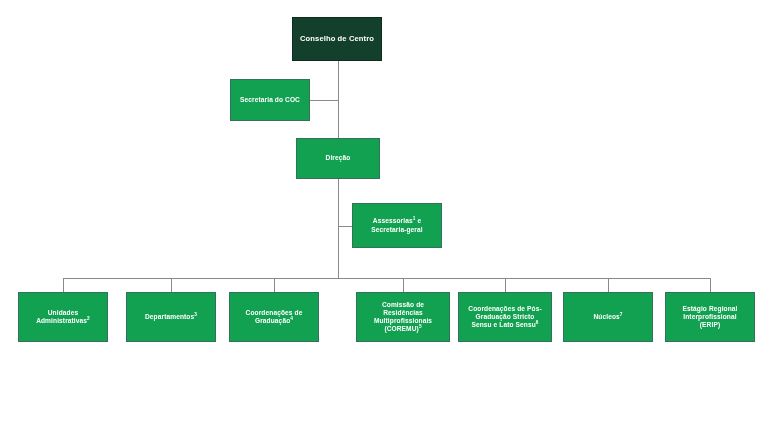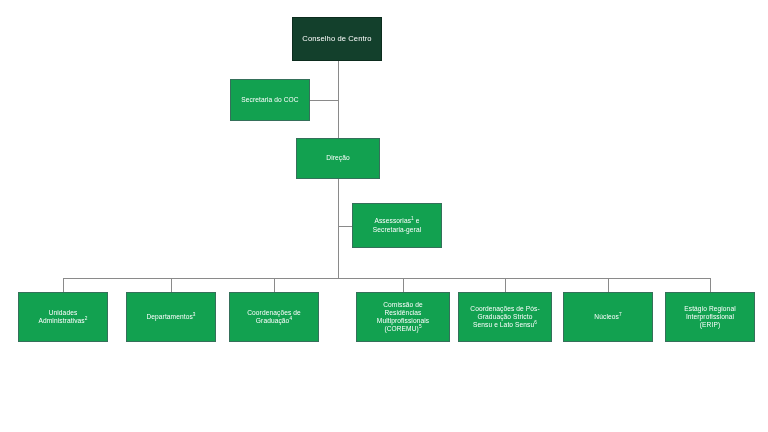--- a/index.html
+++ b/index.html
@@ -32,21 +32,21 @@
   .conn.h { height: 1px; }
 
   .node {
     position: absolute;
     box-sizing: border-box;
     display: flex;
     align-items: center;
     justify-content: center;
     text-align: center;
     color: #ffffff;
-    font-weight: normal;
+    font-weight: bold;
     letter-spacing: .1px;
     line-height: 1.22;
     padding: 2px 3px;
   }
 
   .node-root {
     background: #13402c;
     border: 1px solid #0c2c1e;
     font-size: 7.6px;
   }

